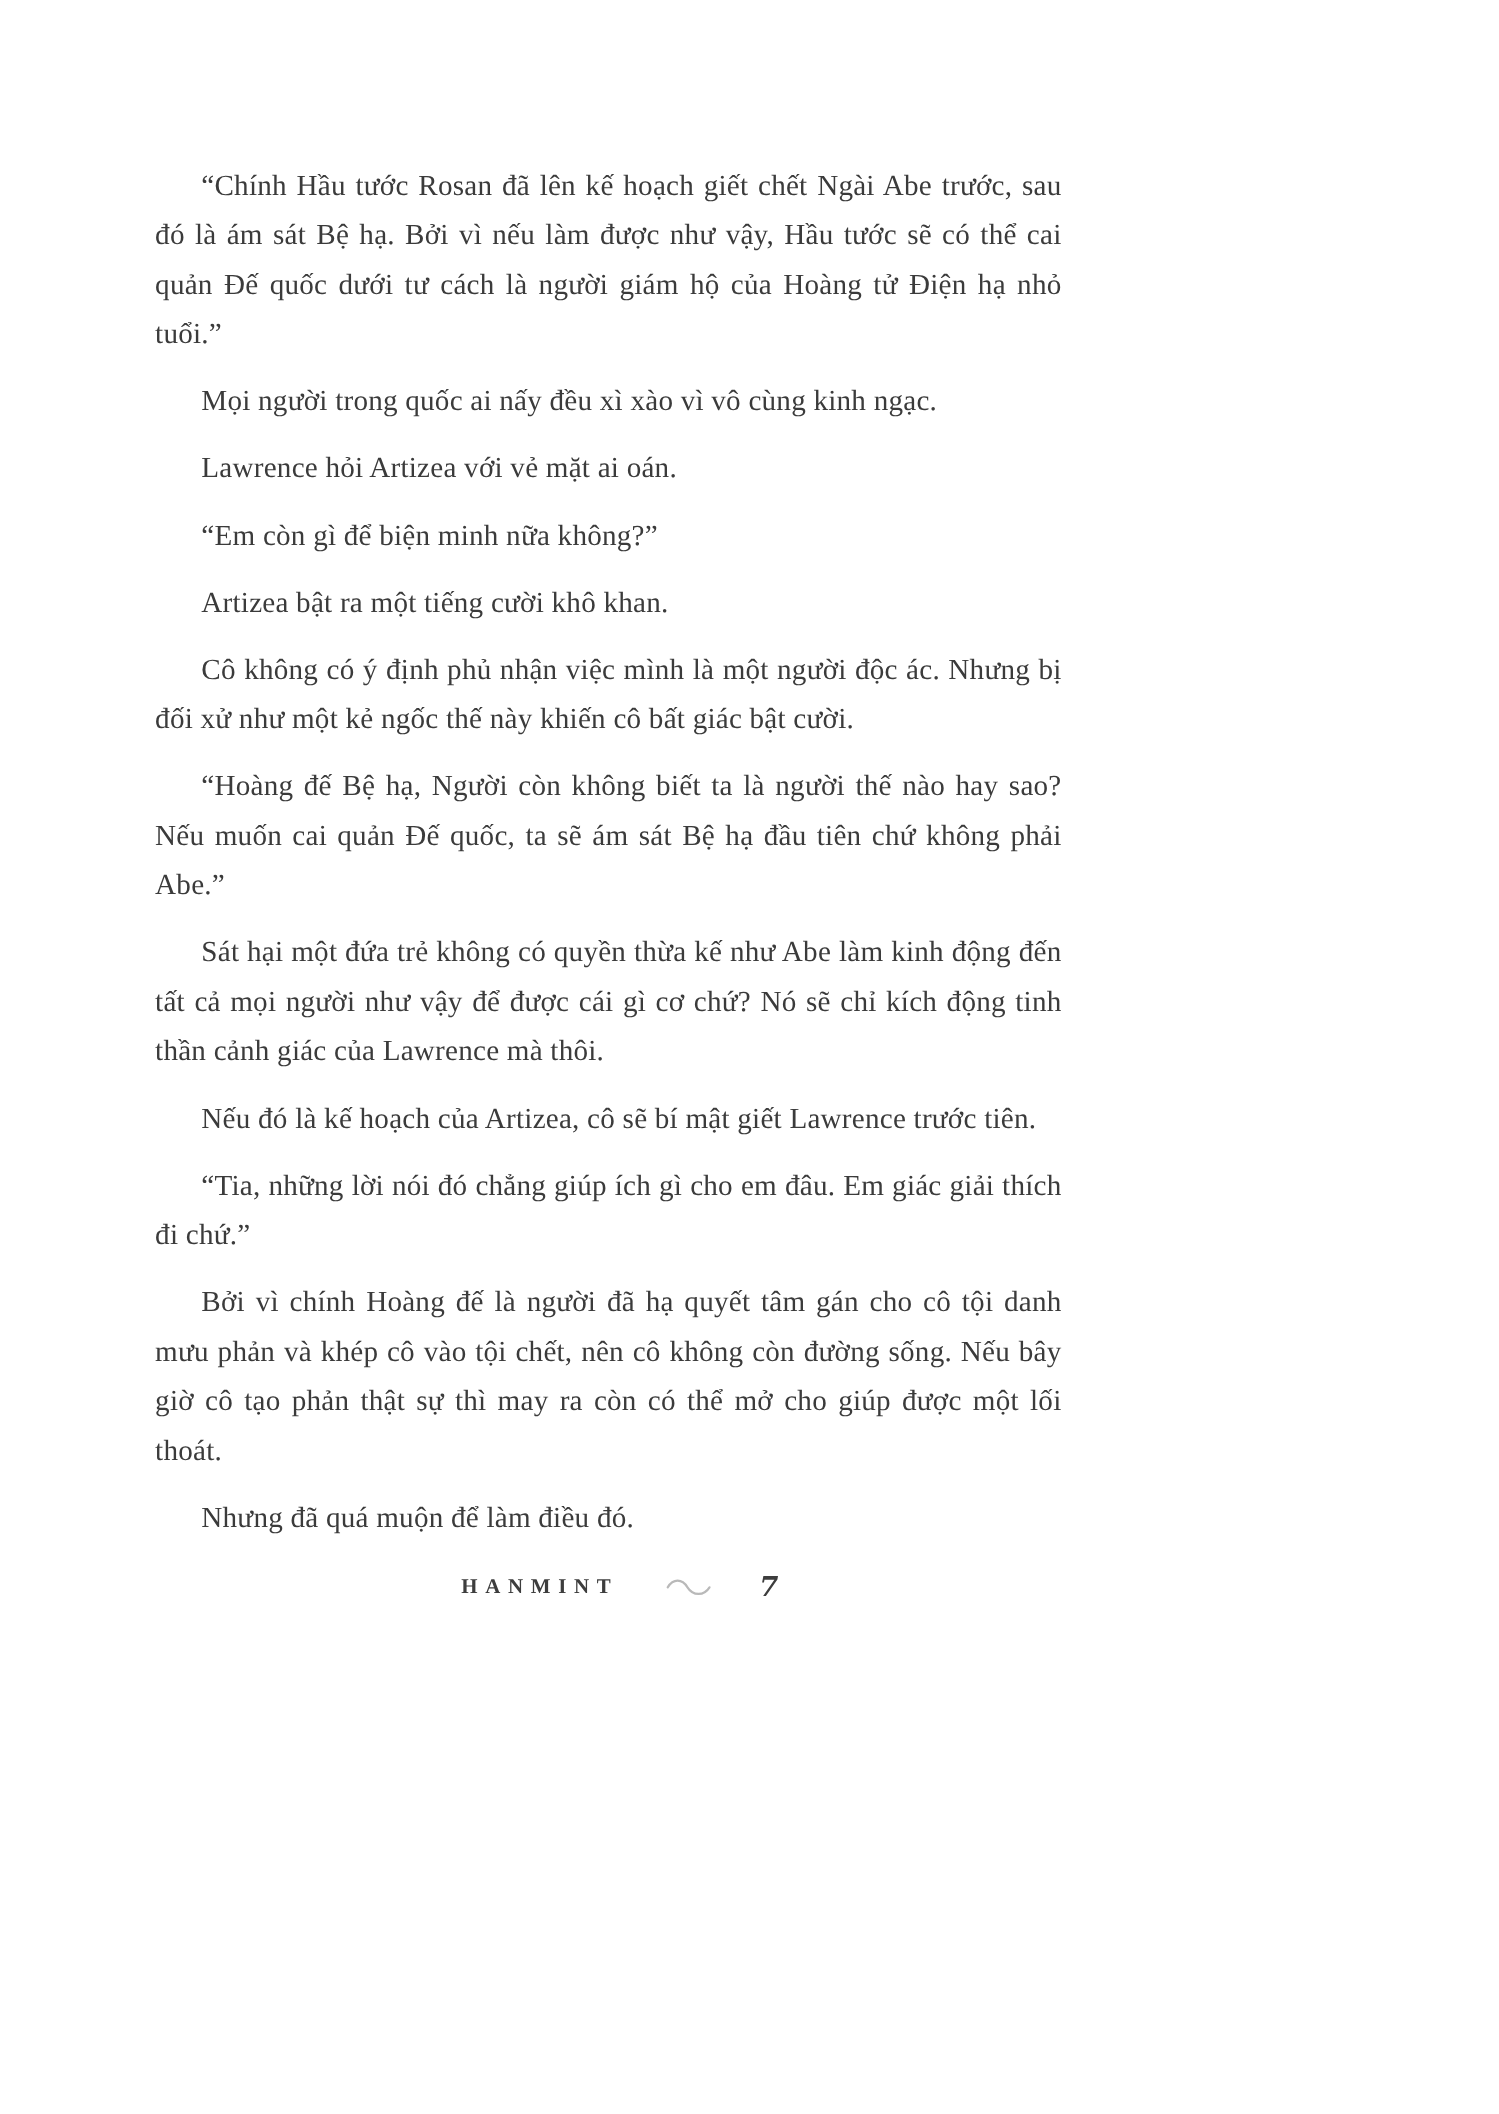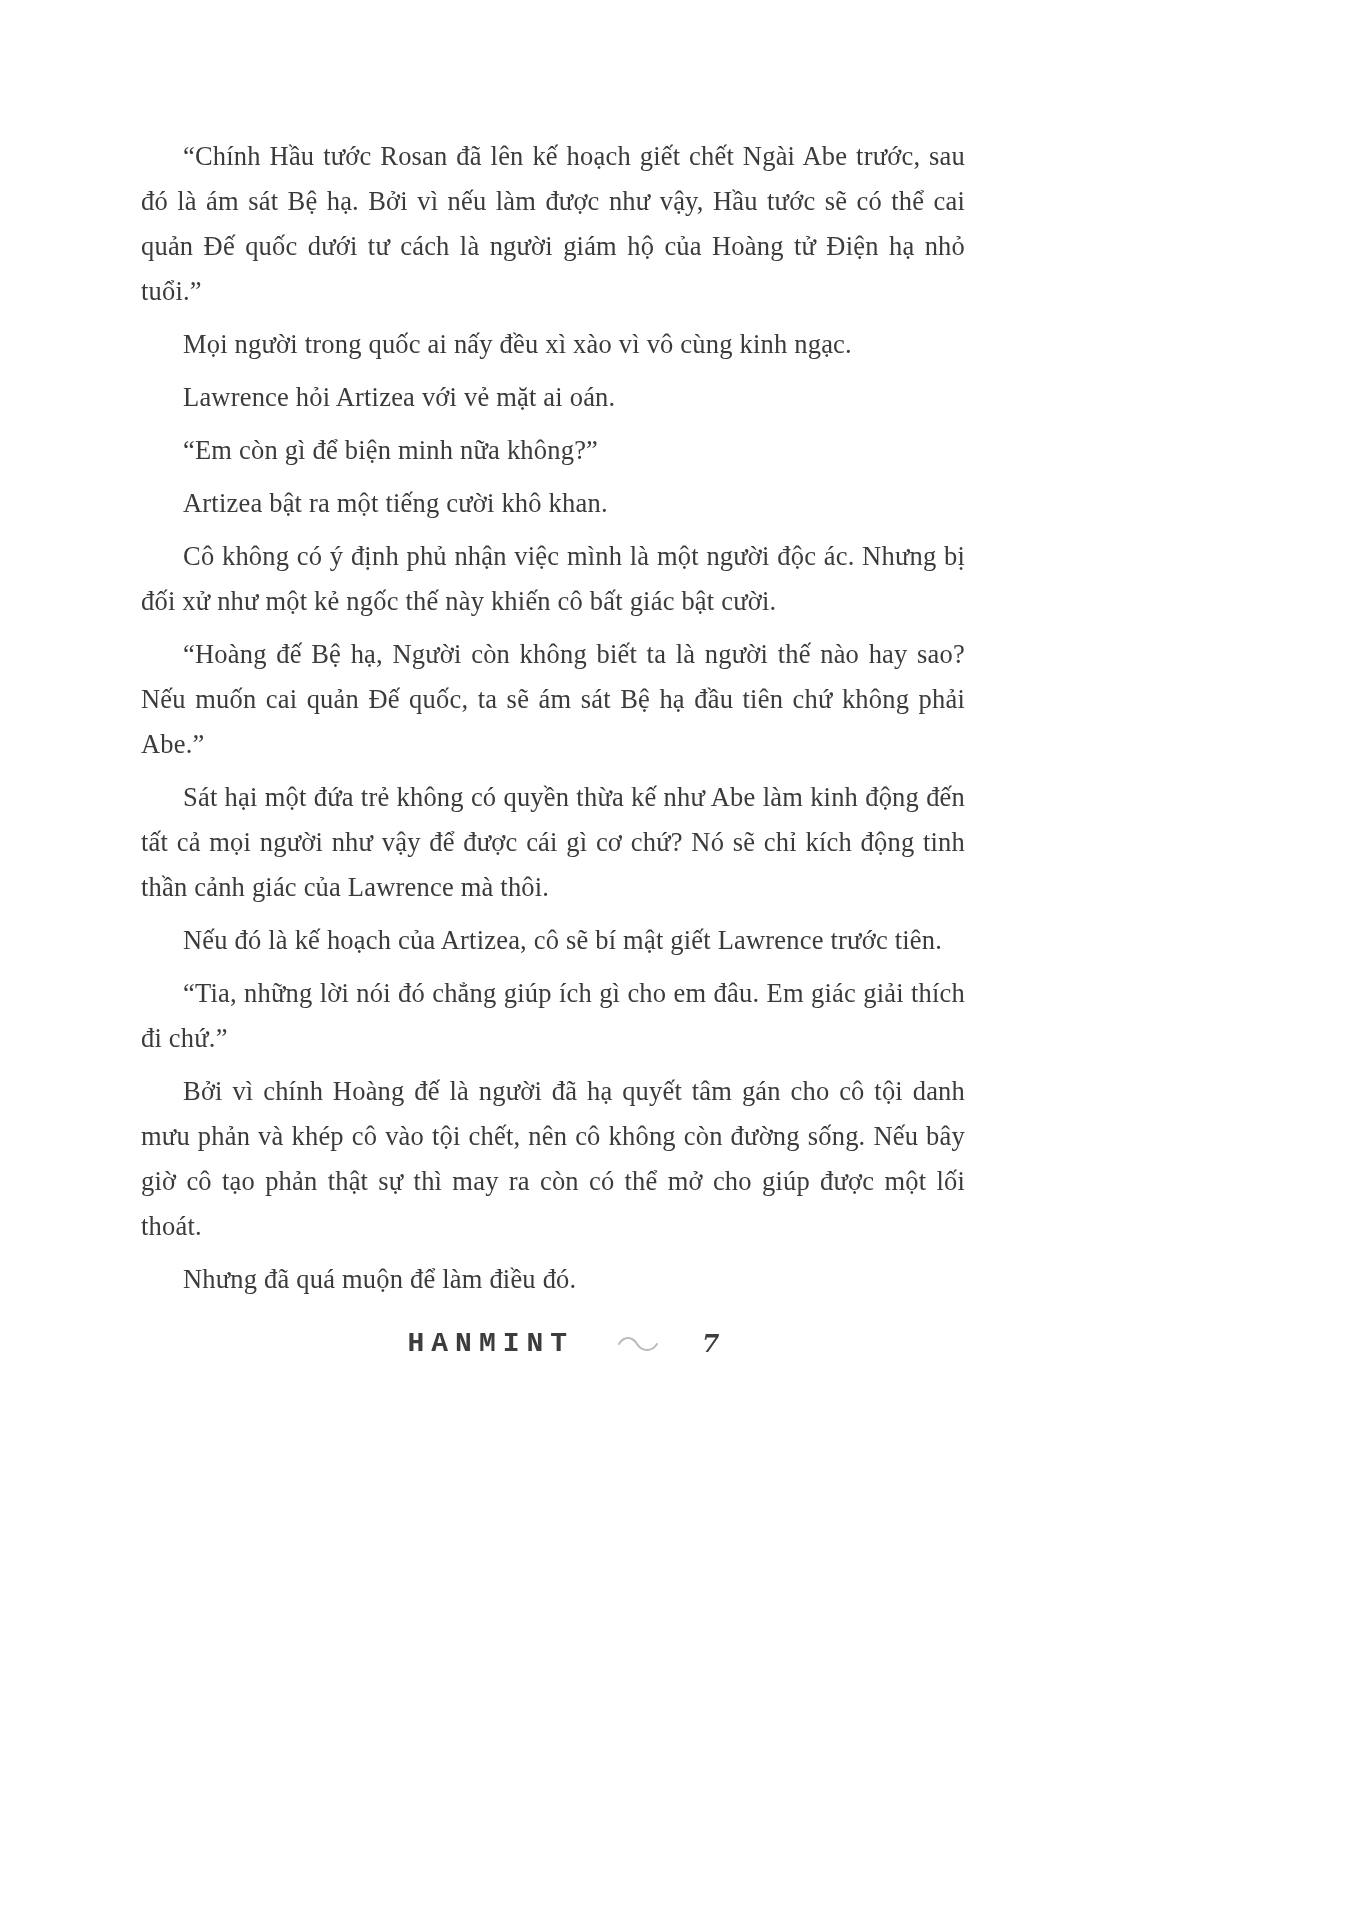--- a/index.html
+++ b/index.html
@@ -15,38 +15,38 @@
     overflow: hidden;
     font-family: "Liberation Serif", serif;
   }
   .column {
     position: absolute;
     left: 141px;
     top: 130px;
     width: 824px;
   }
   .para {
-    margin: 4px 0 8px 0;
+    margin: 16px 0 8px 0;
     font-size: 26.5px;
     line-height: 45px;
     color: #3b3b3b;
     text-align: justify;
     text-indent: 42px;
     letter-spacing: 0.2px;
   }
   .footer {
     margin-top: 26px;
     display: flex;
     align-items: center;
     justify-content: center;
     gap: 42px;
   }
   .brand {
-    font-family: Liberation Mono, monospace;
-    font-size: 28px;
+    font-family: Liberation Serif, serif;
+    font-size: 19px;
     font-weight: bold;
     letter-spacing: 7px;
     color: #3d3d3d;
     margin-left: 21px;
   }
   .ornament {
     display: inline-flex;
     align-items: center;
   }
   .pagenum {

